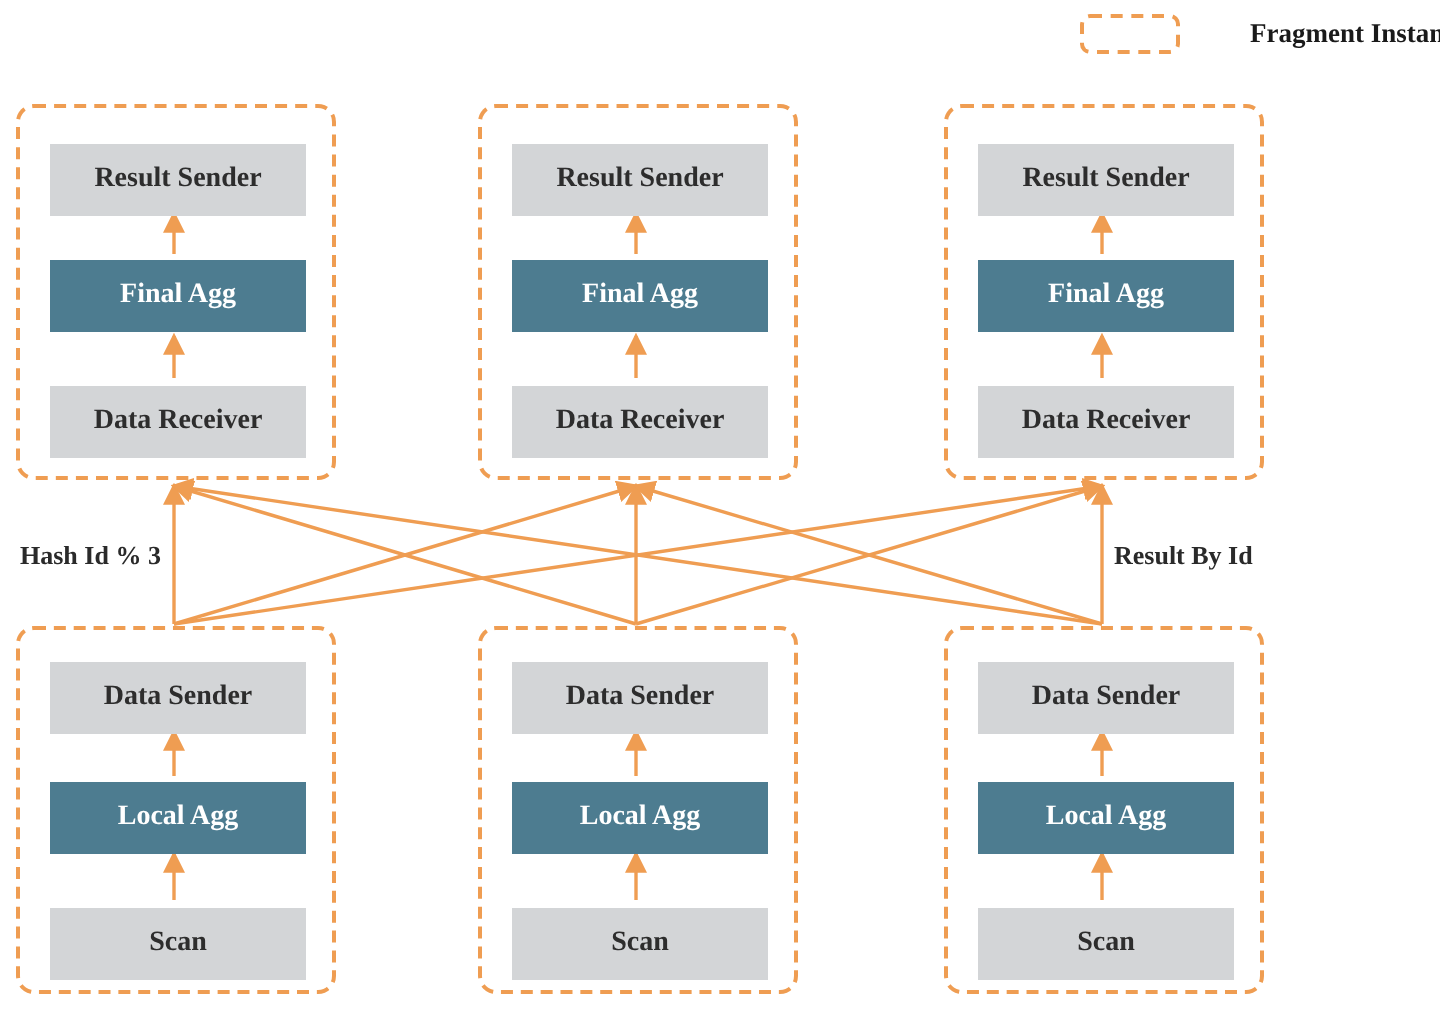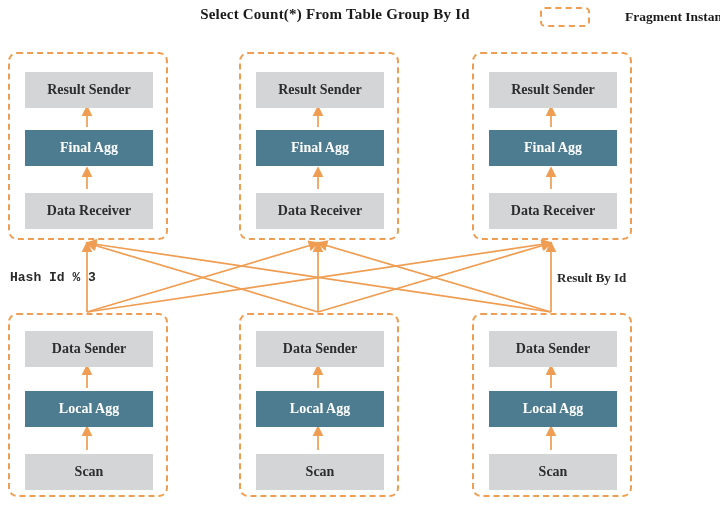--- a/index.html
+++ b/index.html
@@ -62,40 +62,39 @@
   .node.teal{background:var(--node-teal);color:var(--node-text-light);}
   .node.pos-1{top:18px;}
   .node.pos-2{top:76px;}
   .node.pos-3{top:139px;}
   .row-bottom .node.pos-1{top:16px;}
   .edge-label{
     position:absolute;
     font-size:13px;font-weight:bold;color:#2a2a2a;
     white-space:nowrap;
   }
-  .edge-label.left{left:10px;top:270px;font-family:Liberation Mono, monospace;}
+  .edge-label.left{left:10px;top:270px;}
   .edge-label.right{left:557px;top:270px;}
   svg.arrows{
     position:absolute;left:0;top:0;width:720px;height:508px;
     pointer-events:none;
   }
   svg.arrows line{
     stroke:var(--accent-orange);
     stroke-width:1.7;
   }
   svg.arrows marker path{
     fill:var(--accent-orange);
   }
 </style>
 </head>
 <body>
 
 <div class="stage">
 
-  <div class="title">Select Count(*) From Table Group By Id</div>
 
   <div class="legend">
     <span class="legend-swatch"></span>
     <span class="legend-label">Fragment Instance</span>
   </div>
 
   <svg class="arrows" viewBox="0 0 720 508">
     <defs>
       <marker id="ah" viewBox="0 0 10 10" refX="8.5" refY="5" markerWidth="6.5" markerHeight="6.5" orient="auto-start-reverse">
         <path d="M0,0 L10,5 L0,10 z"></path>

